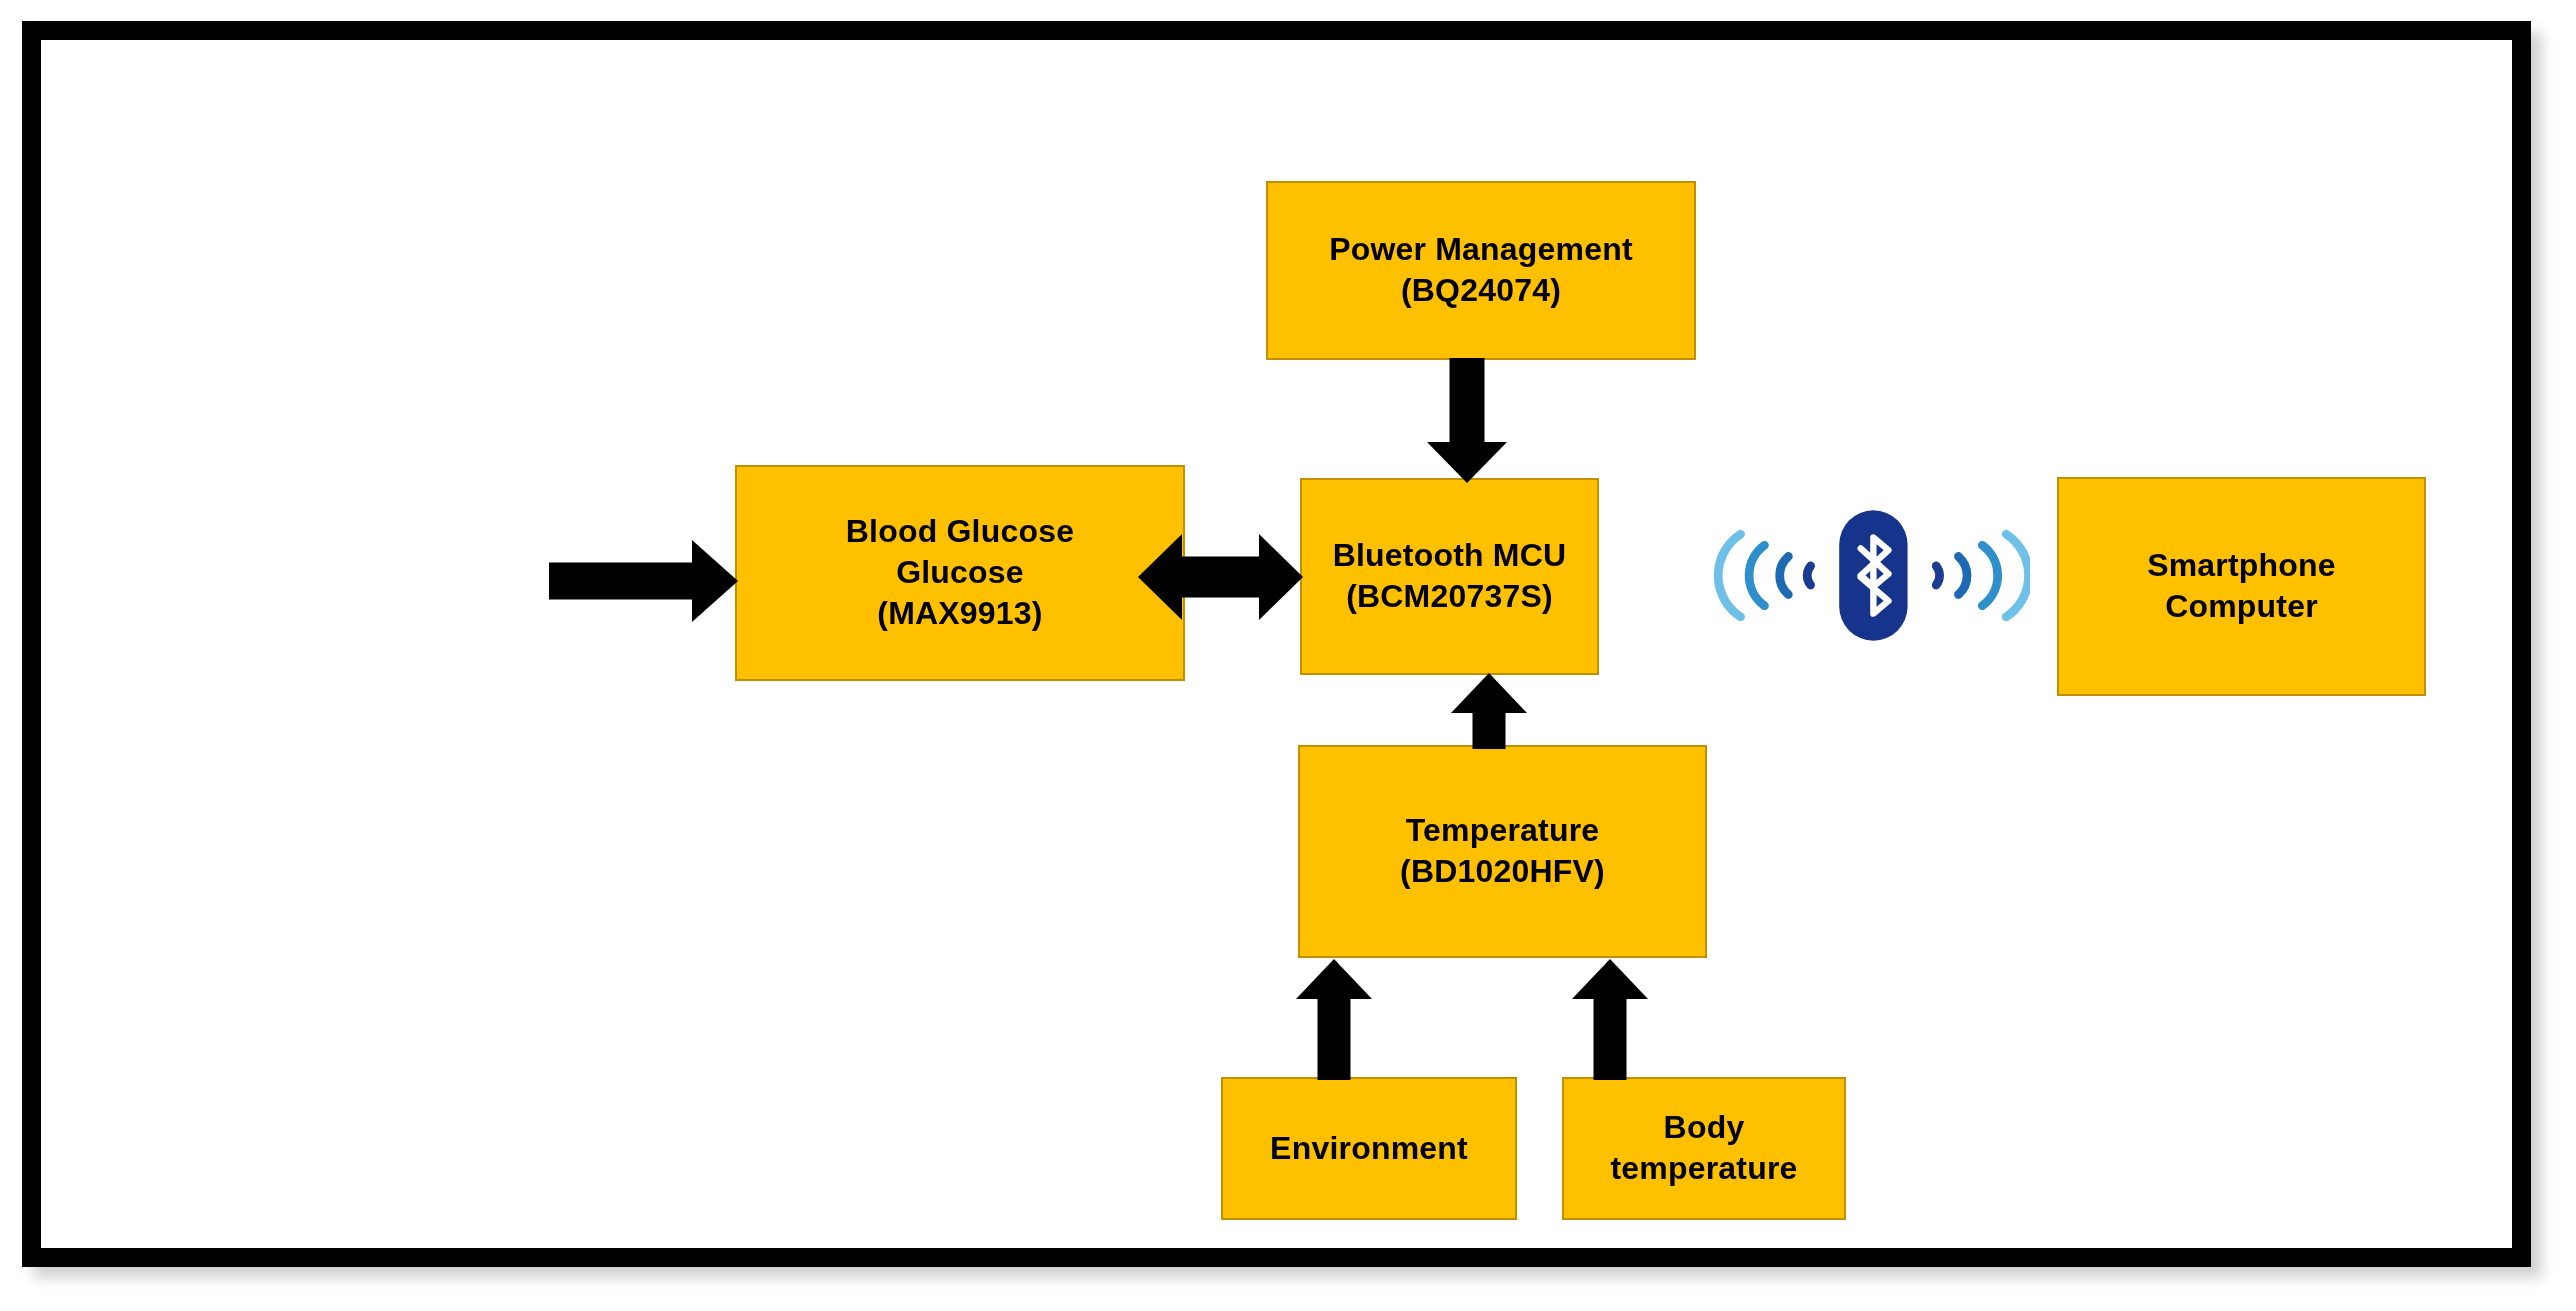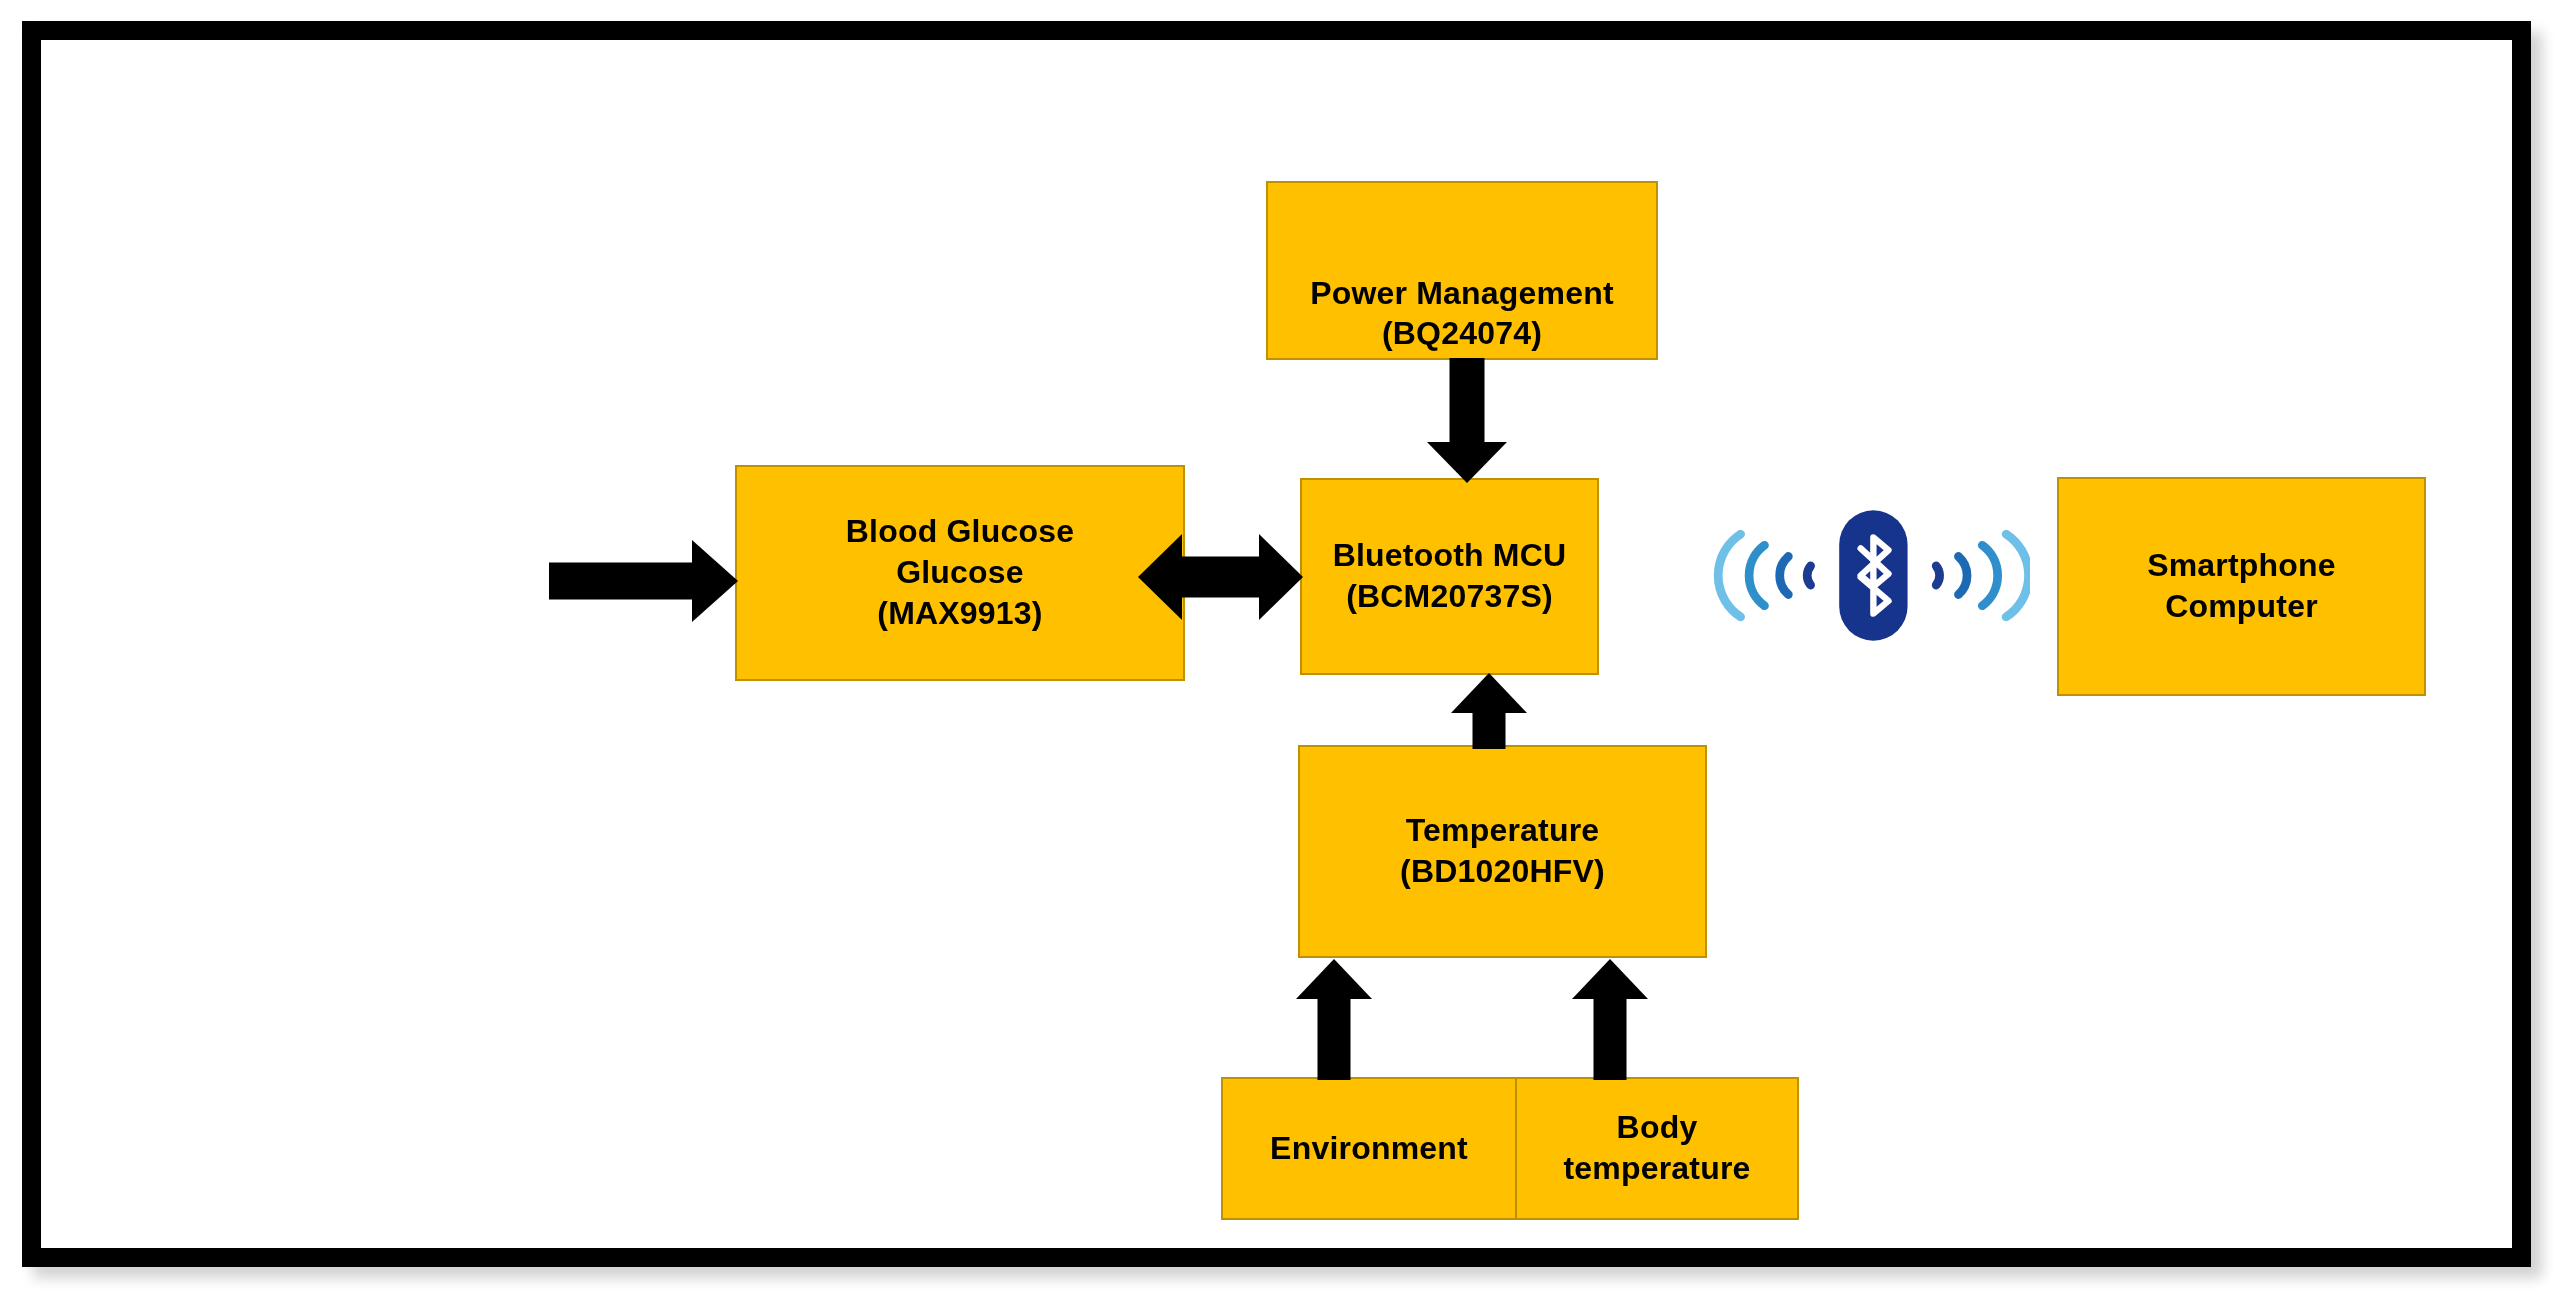--- a/index.html
+++ b/index.html
@@ -50,24 +50,24 @@
     line-height: 1.28;
     letter-spacing: 0.2px;
     padding: 3.2px 8px;
   }
   .block .lbl { display: block; width: 100%; }
 
   
   #blk-microneedle      { left: 101px;  top: 433px;  width: 409px;  height: 218px; }
   #blk-glucose          { left: 694px;  top: 425px;  width: 450px;  height: 216px; }
   #blk-mcu              { left: 1259px; top: 438px;  width: 299px;  height: 197px; }
-  #blk-power            { left: 1225px; top: 141px;  width: 392px;  height: 179px; align-items: flex-end; }
+  #blk-power            { left: 1225px; top: 141px;  width: 430px;  height: 179px; }
   #blk-temperature      { left: 1257px; top: 705px;  width: 409px;  height: 213px; }
   #blk-environment      { left: 1180px; top: 1037px; width: 296px;  height: 143px; border-right-width: 2.4px; }
-  #blk-bodytemp         { left: 1474px; top: 1037px; width: 284px;  height: 143px; border-left-width: 2.4px; }
+  #blk-bodytemp         { left: 1521px; top: 1037px; width: 284px;  height: 143px; border-left-width: 2.4px; }
   #blk-smartphone       { left: 2016px; top: 437px;  width: 369px;  height: 219px; }
 
   
   .arrow { position: absolute; }
 
   
   .arrow-right .shaft {
     position: absolute;
     left: 0; top: 50%;
     transform: translateY(-50%);

